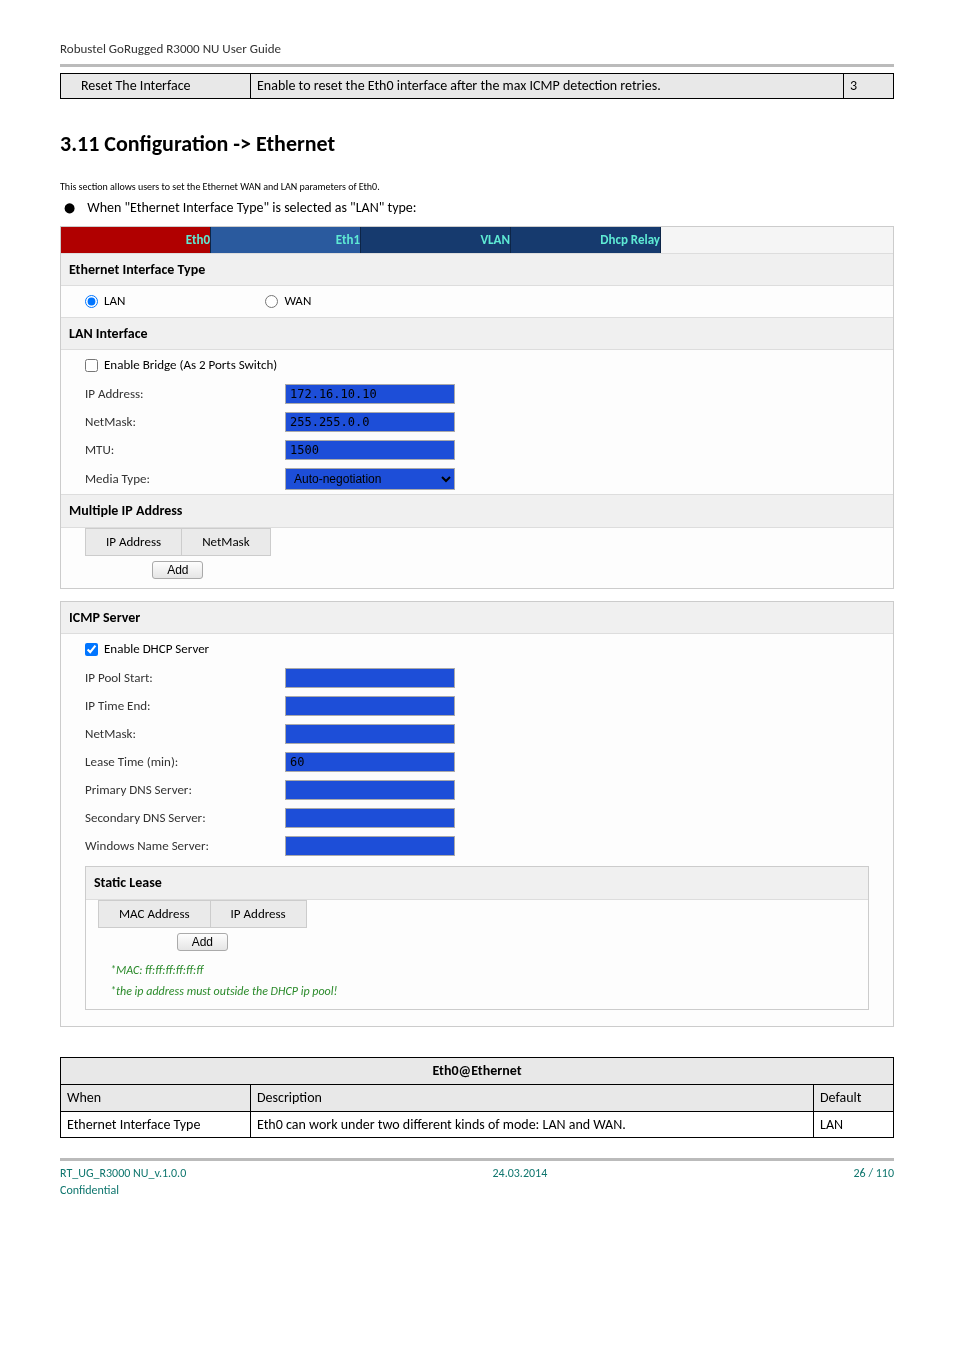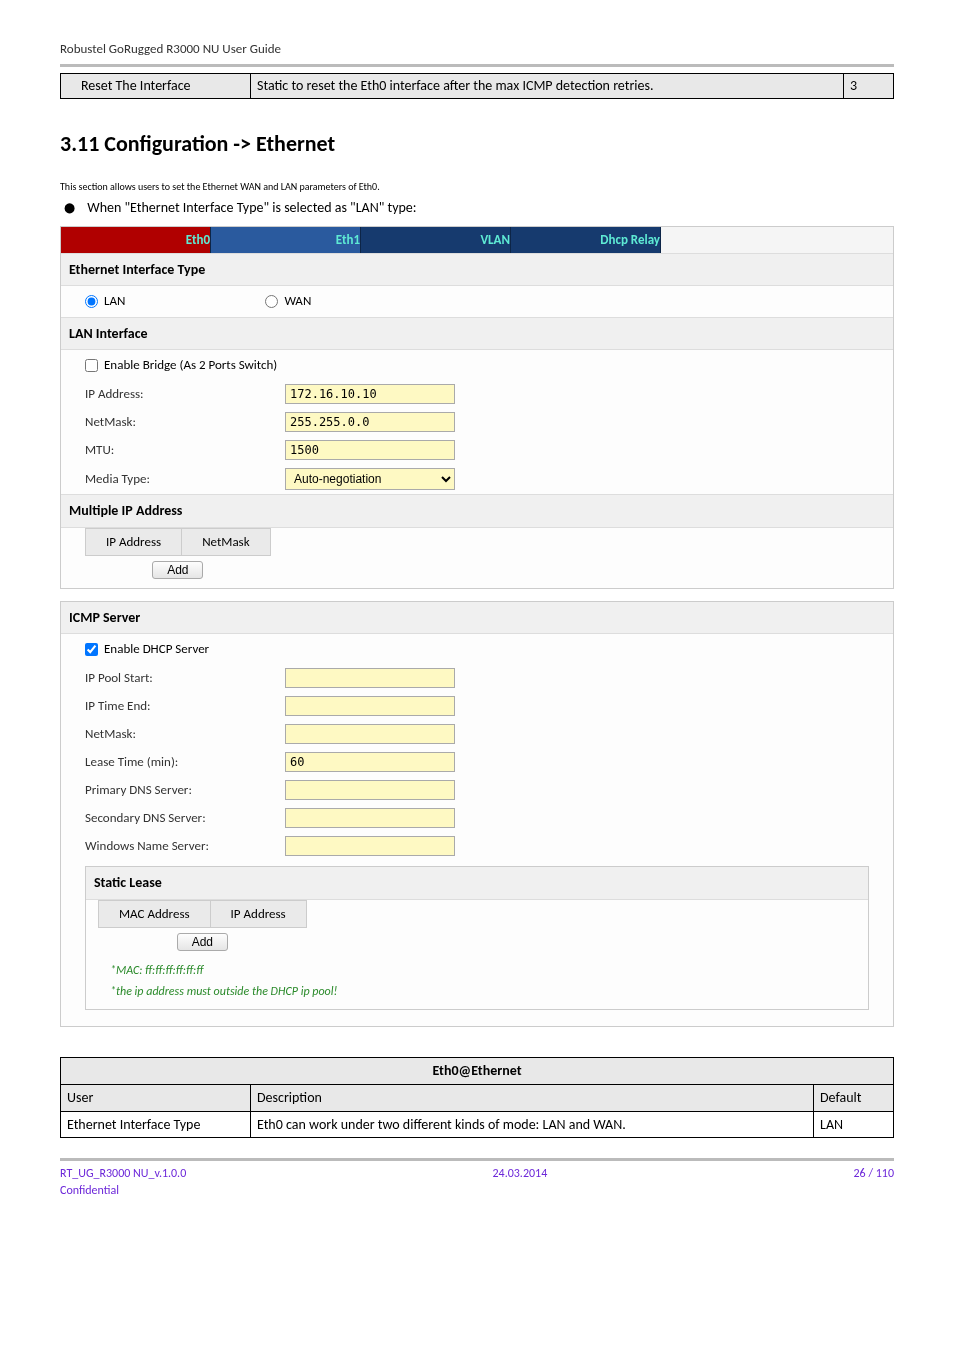--- a/index.html
+++ b/index.html
@@ -74,21 +74,21 @@
     font-size: 13px;
     color: #333;
   }
   .row label.fld { width: 200px; }
   .row input[type=text], .row select {
     width: 170px;
     font-family: monospace;
     font-size: 12px;
     padding: 2px 4px;
     border: 1px solid #aaa;
-    background: #fef9c3;
+    background: #1d4ed8;
   }
   .row select { font-family: Arial, sans-serif; }
   .radio-row { display: flex; gap: 140px; padding: 6px 24px; }
   .radio-opt { display: flex; align-items: center; gap: 6px; font-size: 13px; }
   .check-row { padding: 6px 24px; font-size: 13px; display: flex; align-items: center; gap: 6px; }
   .subtable {
     margin: 0 24px 8px;
     border-collapse: collapse;
   }
   .subtable th {
@@ -143,38 +143,38 @@
     background: #e8e8e8;
   }
   .desc-head-row td { background: #e8e8e8; }
   .desc-table td:first-child { width: 190px; }
   .desc-table td:last-child { width: 80px; }
   .page-footer {
     margin-top: 20px;
     border-top: 3px solid #bbb;
     padding-top: 4px;
     font-size: 12px;
-    color: #6d28d9;
+    color: #0f766e;
     display: flex;
     justify-content: space-between;
   }
   .footer-left { text-align: left; }
   .footer-center { text-align: center; }
   .footer-right { text-align: right; }
 </style>
 </head>
 <body>
 
 <div class="page-header">Robustel GoRugged R3000 NU User Guide</div>
 
 <table class="top-table">
   <tbody>
       <tr>
     <td>Reset The Interface</td>
-    <td>Static to reset the Eth0 interface after the max ICMP detection retries.</td>
+    <td>Enable to reset the Eth0 interface after the max ICMP detection retries.</td>
     <td>3</td>
   </tr>
 </tbody>
   </table>
 
 <h2 class="section-heading">3.11  Configuration -&gt; Ethernet</h2>
 <p class="intro">This section allows users to set the Ethernet WAN and LAN parameters of Eth0.</p>
 <div class="bullet-line">
   <span class="bullet-dot">⬤</span>
   <span>When "Ethernet Interface Type" is selected as "LAN" type:</span>
@@ -295,21 +295,21 @@
     <div class="hint">*the ip address must outside the DHCP ip pool!</div>
   </div>
 </div>
 
 <table class="desc-table">
   <tbody>
       <tr class="desc-title-row">
         <td colspan="3">Eth0@Ethernet</td>
       </tr>
   <tr class="desc-head-row">
-    <td>User</td>
+    <td>When</td>
     <td>Description</td>
     <td>Default</td>
   </tr>
   <tr>
     <td>Ethernet Interface Type</td>
     <td>Eth0 can work under two different kinds of mode: LAN and WAN.</td>
     <td>LAN</td>
   </tr>
 </tbody>
   </table>

